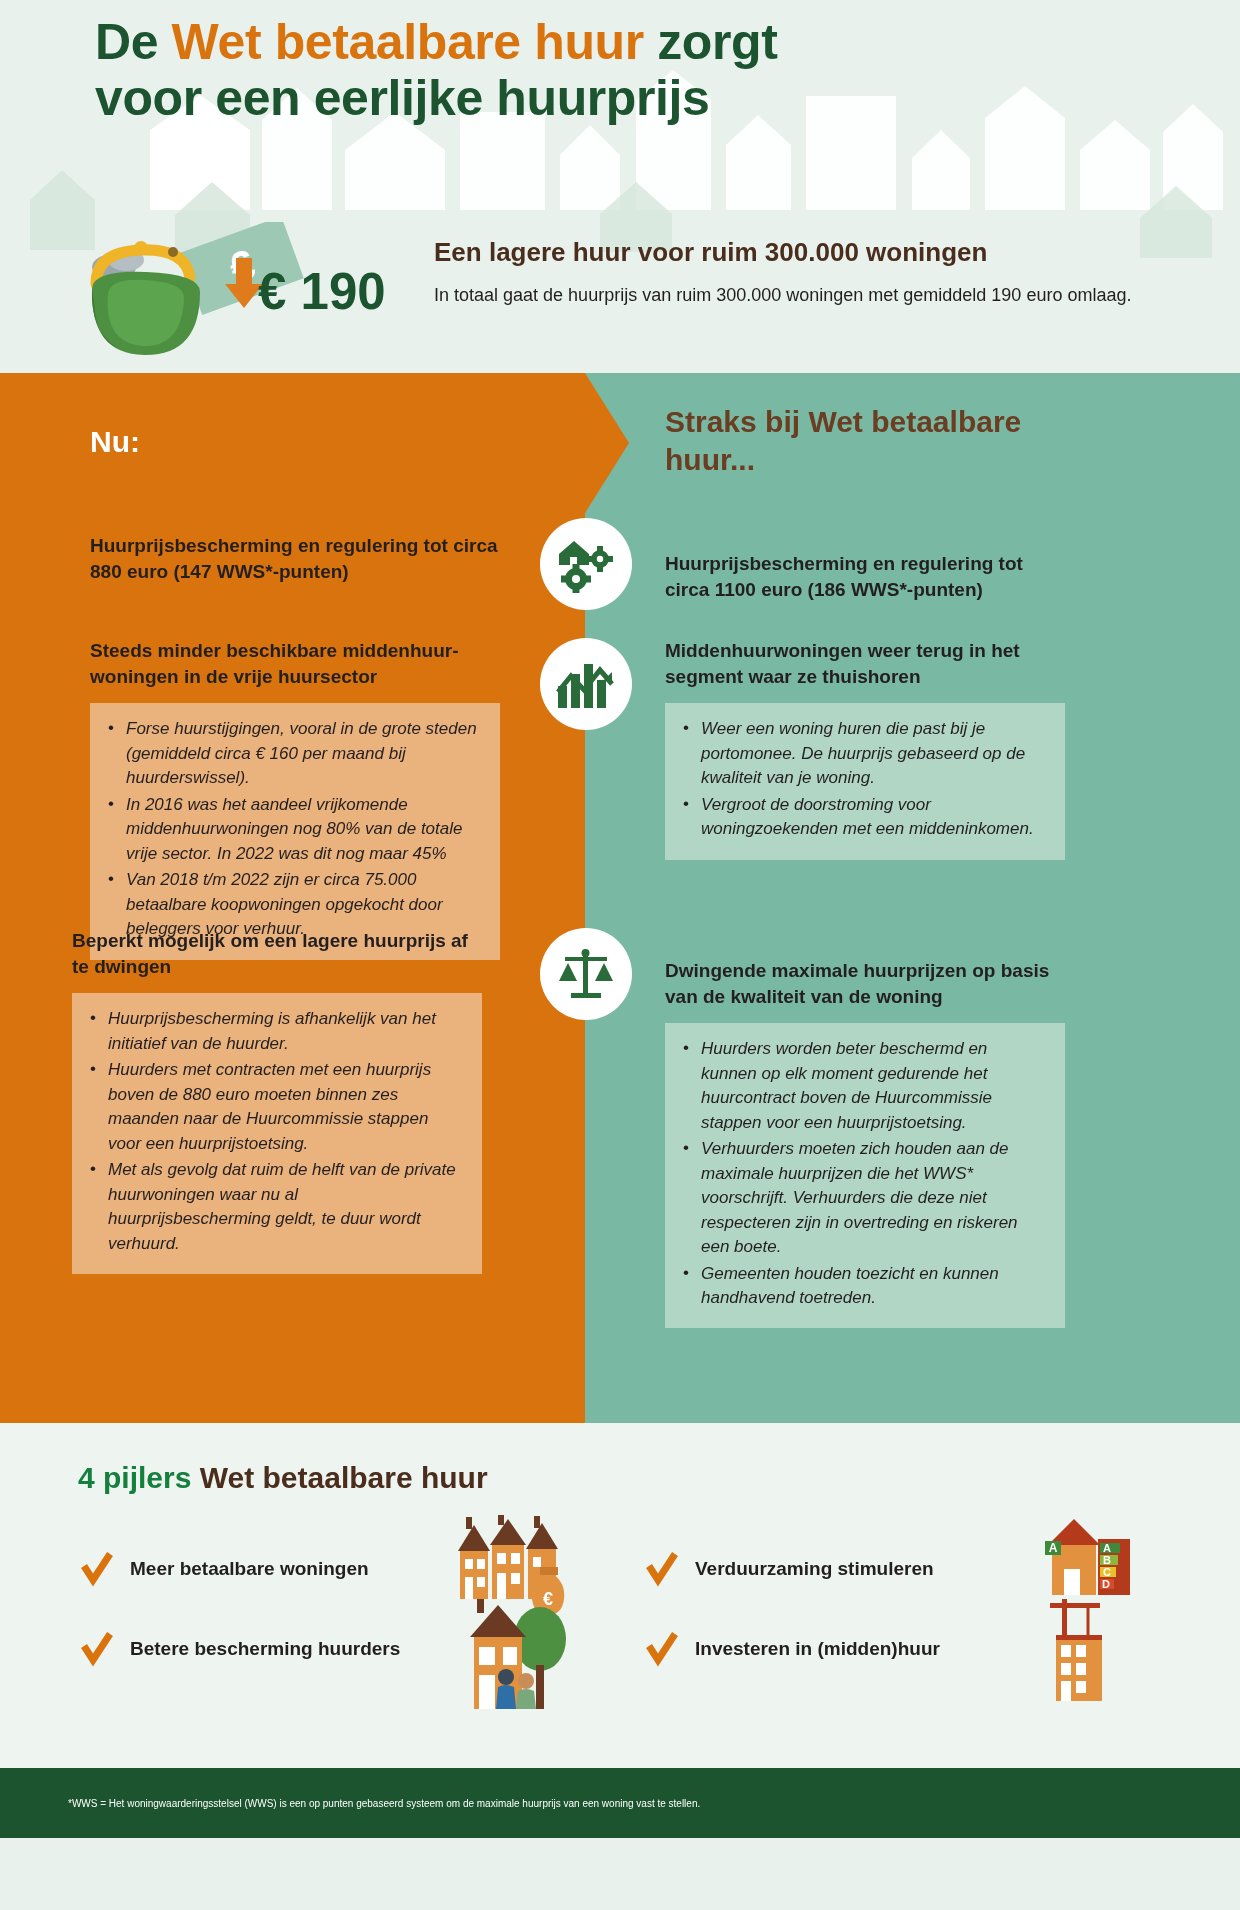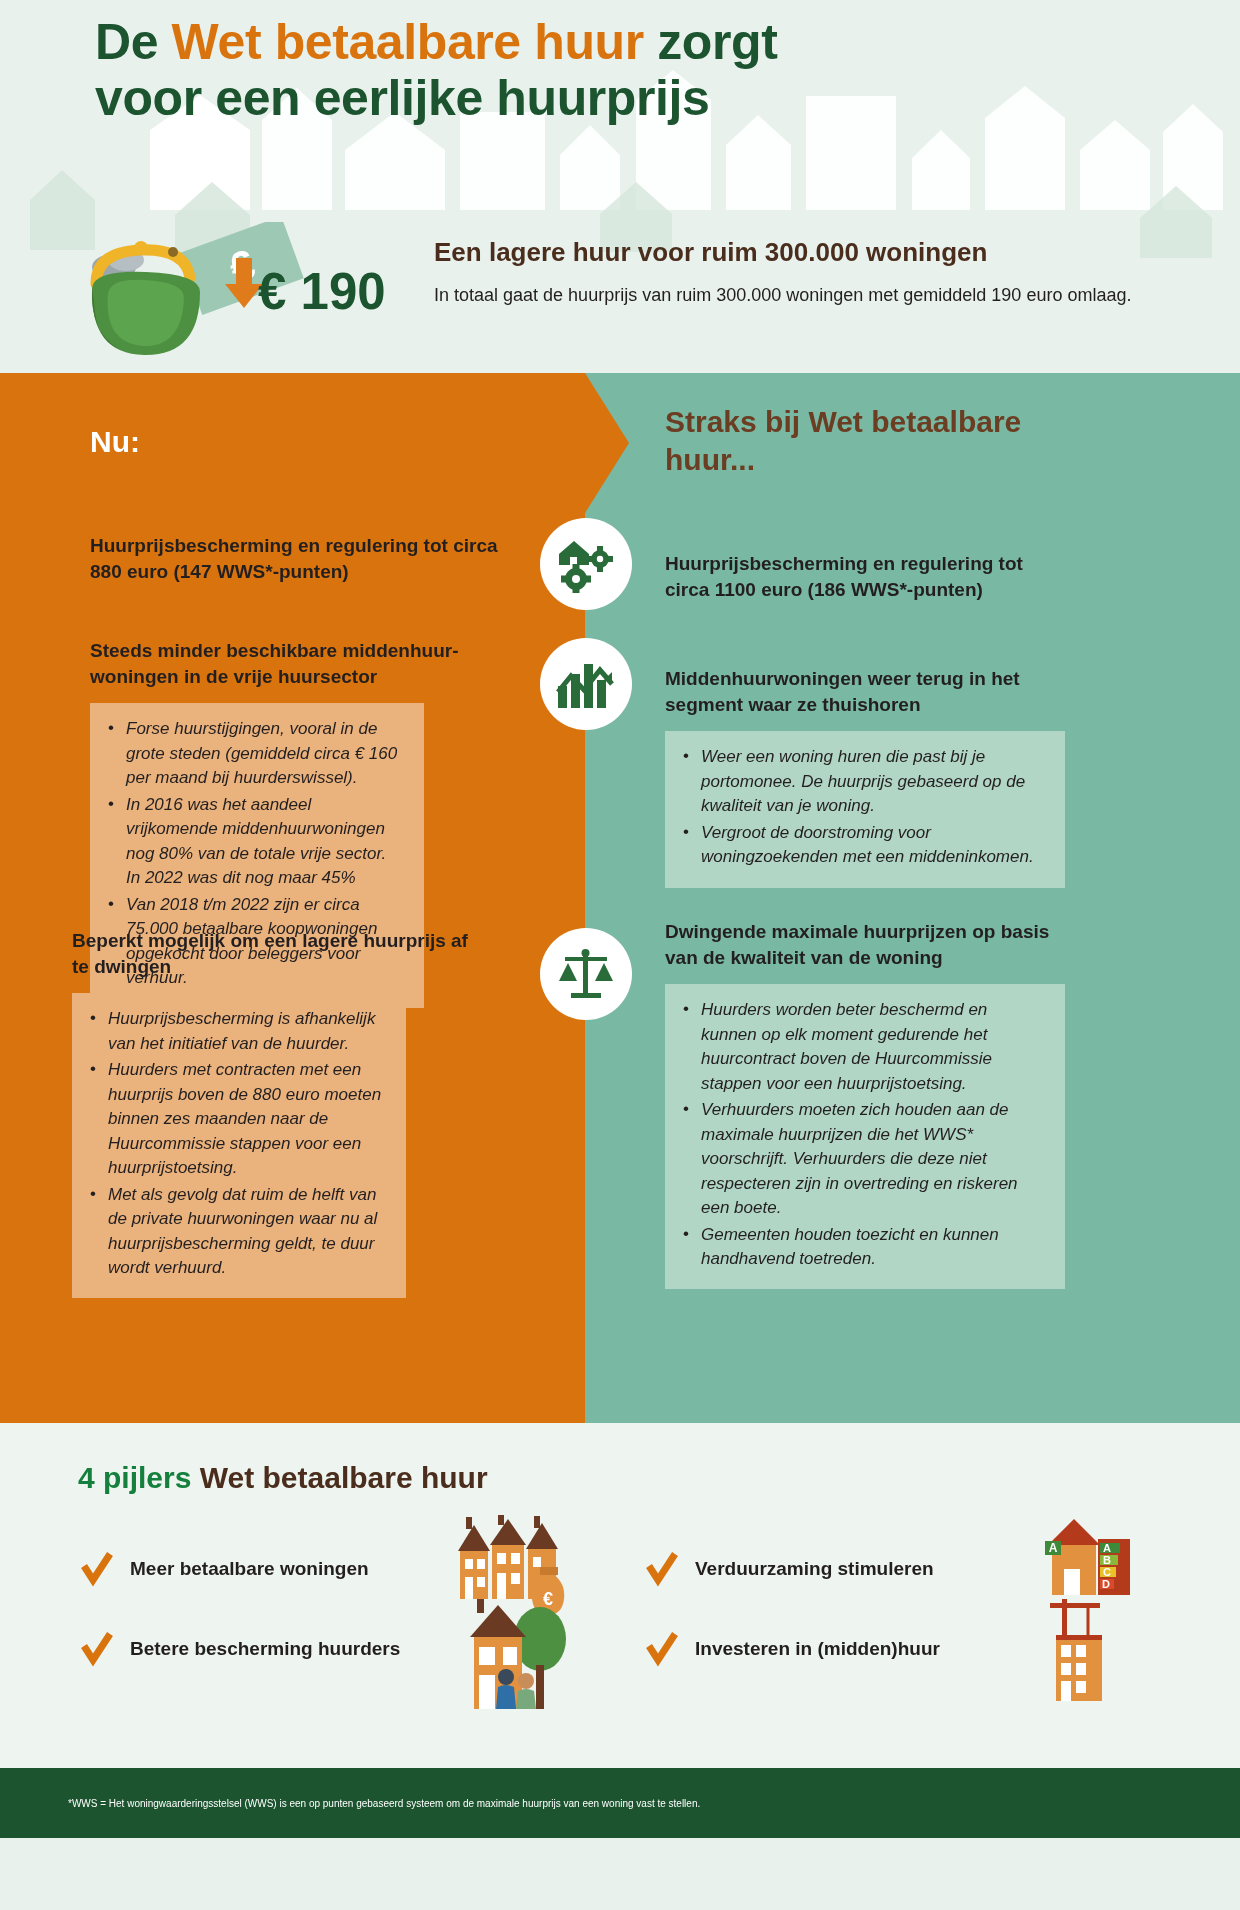--- a/index.html
+++ b/index.html
@@ -118,21 +118,21 @@
   .block { position: absolute; }
   .blk-title {
     font-size: 19px;
     font-weight: bold;
     color: #231f20;
     line-height: 1.35;
     width: 410px;
   }
   .blk-box {
     margin-top: 14px;
-    width: 334px;
+    width: 410px;
     padding: 14px 20px 16px 16px;
   }
   .box-orange { background: #eab27c; }
   .box-teal { background: #b2d6c6; }
   .blk-box ul { list-style: none; }
   .blk-box li {
     position: relative;
     padding-left: 20px;
     font-size: 17px;
     line-height: 1.44;
@@ -310,31 +310,31 @@
 
     <div class="arrow-point"></div>
 
     <div class="col-future">
       <div class="col-head-future">Straks bij Wet betaalbare huur...</div>
 
       <div class="block" style="left:80px; top:178px;">
         <div class="blk-title" style="width:400px">Huurprijsbescherming en regulering tot circa 1100 euro (186 WWS*-punten)</div>
       </div>
 
-      <div class="block" style="left:80px; top:265px;margin-top:28px;">
+      <div class="block" style="left:80px; top:265px;">
         <div class="blk-title" style="width:400px">Middenhuurwoningen weer terug in het segment waar ze thuishoren</div>
         <div class="blk-box box-teal" style="width:400px">
           <ul>
             <li>Weer een woning huren die past bij je portomonee. De huurprijs gebaseerd op de kwaliteit van je woning.</li>
             <li>Vergroot de doorstroming voor woningzoekenden met een middeninkomen.</li>
           </ul>
         </div>
       </div>
 
-      <div class="block" style="left:80px; top:546px;">
+      <div class="block" style="left:80px; top:585px;">
         <div class="blk-title" style="width:400px">Dwingende maximale huurprijzen op basis van de kwaliteit van de woning</div>
         <div class="blk-box box-teal" style="width:400px">
           <ul>
             <li>Huurders worden beter beschermd en kunnen op elk moment gedurende het huurcontract boven de Huurcommissie stappen voor een huurprijstoetsing.</li>
             <li>Verhuurders moeten zich houden aan de maximale huurprijzen die het WWS* voorschrijft. Verhuurders die deze niet respecteren zijn in overtreding en riskeren een boete.</li>
             <li>Gemeenten houden toezicht en kunnen handhavend toetreden.</li>
           </ul>
         </div>
       </div>
     </div>

